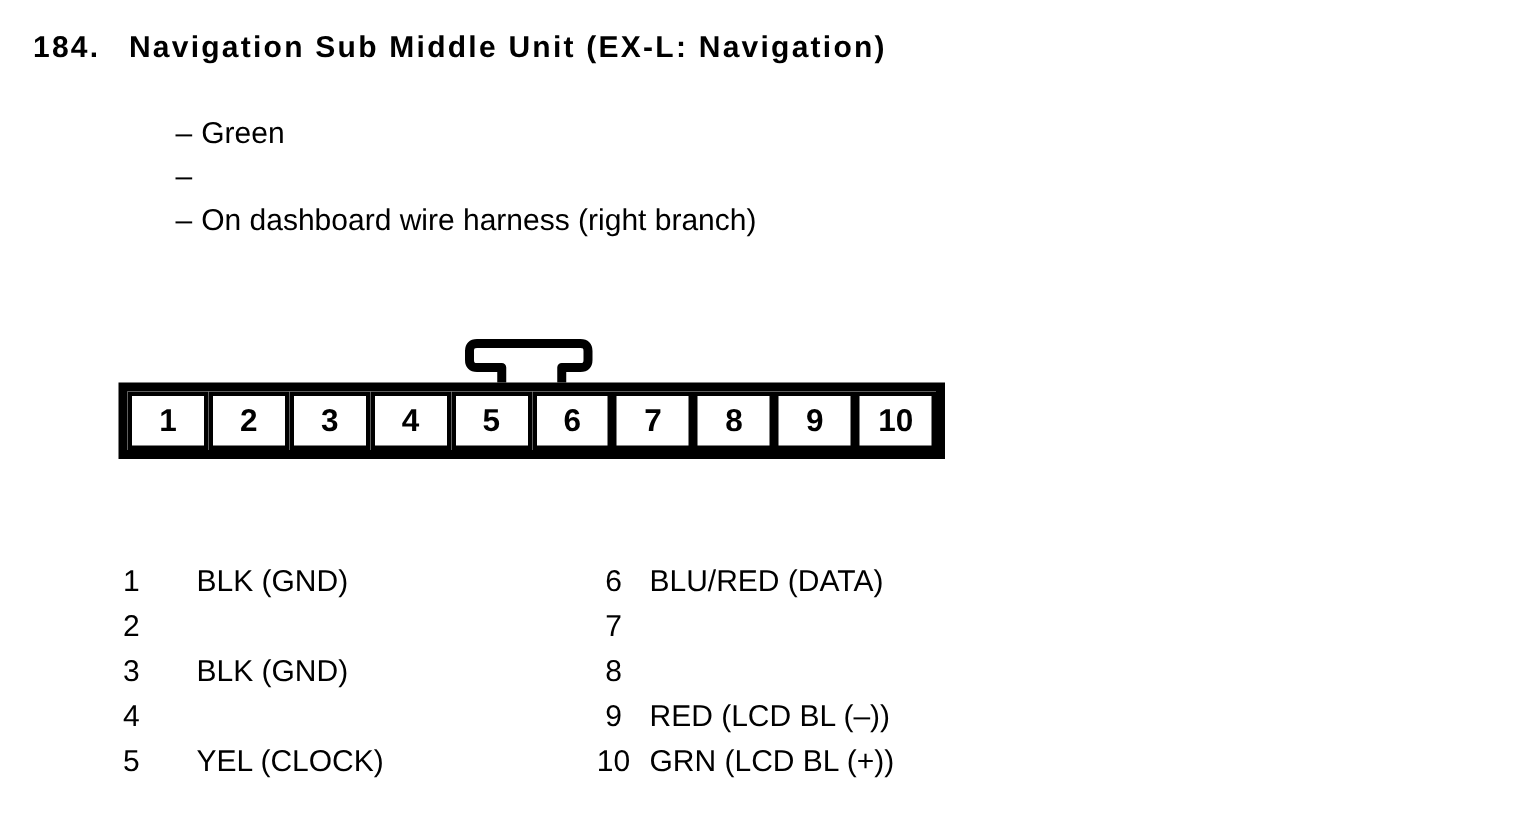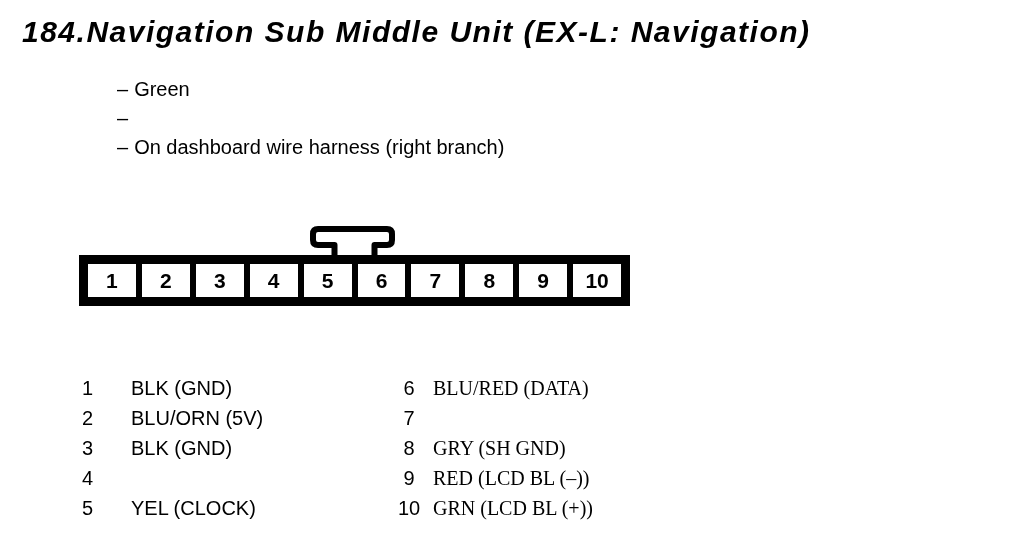--- a/index.html
+++ b/index.html
@@ -13,26 +13,26 @@
     font-family: "Liberation Sans", "DejaVu Sans", sans-serif;
     overflow: hidden;
   }
 
   
   .title {
     position: absolute;
     left: 22px;
     top: 15px;
     display: flex;
-    font-size: 30px;
+    gap: 19px;
+    font-size: 20px;
     font-weight: bold;
     letter-spacing: 1.5px;
     white-space: nowrap;
     line-height: 34px;
-    font-style: italic;
   }
 
   
   .notes {
     position: absolute;
     left: 117px;
     top: 75px;
     font-size: 20px;
     line-height: 29px;
   }
@@ -73,21 +73,21 @@
     line-height: 30px;
   }
   .pin-list-left  { left: 70px;  top: 373px; }
   .pin-list-right { left: 391px; top: 373px; }
   .pin-row { display: flex; }
   .pin-num { text-align: center; flex: 0 0 auto; }
   .pin-list-left  .pin-num { width: 35px; }
   .pin-list-right .pin-num { width: 36px; }
   .pin-label { white-space: nowrap; }
   .pin-list-left  .pin-label { margin-left: 26px; }
-  .pin-list-right .pin-label { margin-left: 6px; font-family: Liberation Serif, serif; }
+  .pin-list-right .pin-label { margin-left: 6px; }
 </style>
 </head>
 <body>
 
 <div class="page">
 
   <div class="title">
     <span>184.</span>
     <span>Navigation Sub Middle Unit (EX-L: Navigation)</span>
   </div>
@@ -123,21 +123,20 @@
     <div class="pin-cell">10</div>
   </div>
 
   <div class="pin-list pin-list-left">
     <div class="pin-row">
       <span class="pin-num">1</span>
       <span class="pin-label">BLK (GND)</span>
     </div>
     <div class="pin-row">
       <span class="pin-num">2</span>
-      <span class="pin-label">BLU/ORN (5V)</span>
     </div>
     <div class="pin-row">
       <span class="pin-num">3</span>
       <span class="pin-label">BLK (GND)</span>
     </div>
     <div class="pin-row">
       <span class="pin-num">4</span>
     </div>
     <div class="pin-row">
       <span class="pin-num">5</span>
@@ -148,21 +147,20 @@
   <div class="pin-list pin-list-right">
     <div class="pin-row">
       <span class="pin-num">6</span>
       <span class="pin-label">BLU/RED (DATA)</span>
     </div>
     <div class="pin-row">
       <span class="pin-num">7</span>
     </div>
     <div class="pin-row">
       <span class="pin-num">8</span>
-      <span class="pin-label">GRY (SH GND)</span>
     </div>
     <div class="pin-row">
       <span class="pin-num">9</span>
       <span class="pin-label">RED (LCD BL (–))</span>
     </div>
     <div class="pin-row">
       <span class="pin-num">10</span>
       <span class="pin-label">GRN (LCD BL (+))</span>
     </div>
   </div>

